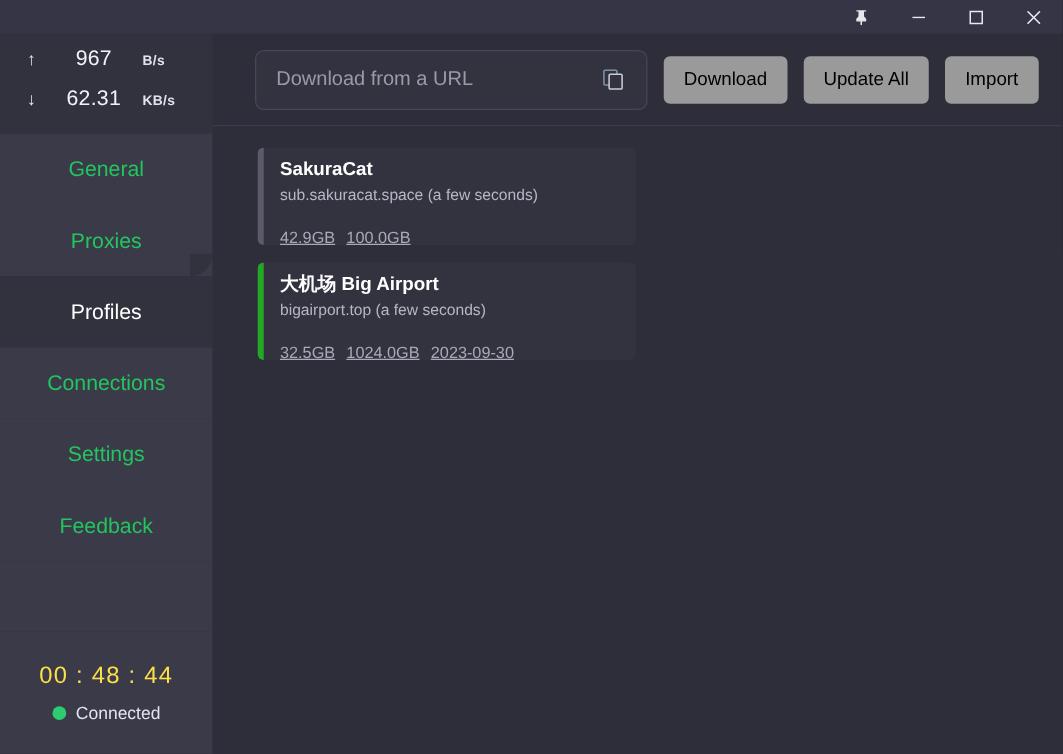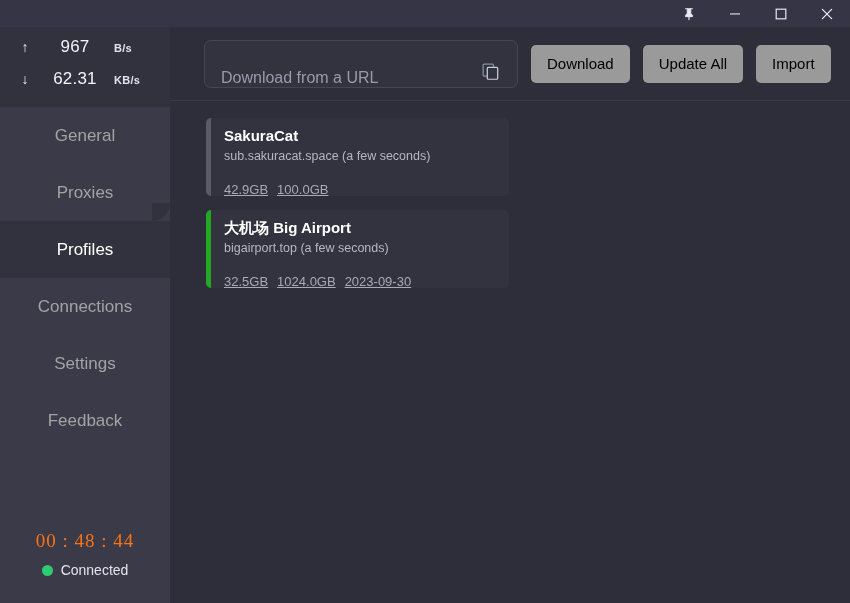--- a/index.html
+++ b/index.html
@@ -65,21 +65,21 @@
     font-size: 11px; font-weight: bold; color: #e3e3ee;
     letter-spacing: .3px;
   }
 
   
   .nav { flex: 0 0 auto; padding-top: 2px; }
   .nav-item {
     position: relative;
     height: 57px;
     display: flex; align-items: center; justify-content: center;
-    font-size: 17px; color: #a3a3a3;
+    font-size: 17px; color: #22c55e;
     background: #3a3a49;
     cursor: default;
   }
   .nav-item.plain { background: #3a3a49; }
   .nav-item.active {
     background: #32323f;
     color: #ffffff;
   }
   .notch {
     position: absolute; right: 0; width: 18px; height: 18px;
@@ -93,22 +93,22 @@
   
   .status {
     flex: 0 0 auto;
     height: 98px;
     background: #3a3a49;
     display: flex; flex-direction: column;
     align-items: center; justify-content: center;
     gap: 10px;
   }
   .timer {
-    font-size: 19px; color: #f97316; letter-spacing: 1px;
-    font-family: Liberation Serif, serif;
+    font-size: 19px; color: #fde047; letter-spacing: 1px;
+    font-family: Liberation Sans, sans-serif;
   }
   .conn { display: flex; align-items: center; gap: 8px; text-align: center; }
   .dot {
     width: 11px; height: 11px; border-radius: 50%;
     background: #2ecc71;
   }
   .conn-label { font-size: 14px; color: #e4e4ee; }
 
   
   .main {
@@ -122,21 +122,21 @@
     padding: 0 34px 0 34px;
     gap: 13px;
     border-bottom: 1px solid #3b3b4c;
   }
   .url-wrap {
     flex: 1 1 auto;
     height: 48px;
     background: #33333f;
     border: 1px solid #45455a;
     border-radius: 7px;
-    display: flex; align-items: flex-end;
+    display: flex; align-items: center;
     padding: 0 12px 0 16px;
     gap: 47px;
   }
   .url-input {
     flex: 1 1 auto;
     background: transparent; border: none; outline: none;
     font-family: "Liberation Sans", sans-serif;
     font-size: 16px; color: #e6e6ef;
   }
   .url-input::placeholder { color: #9a9aab; }

